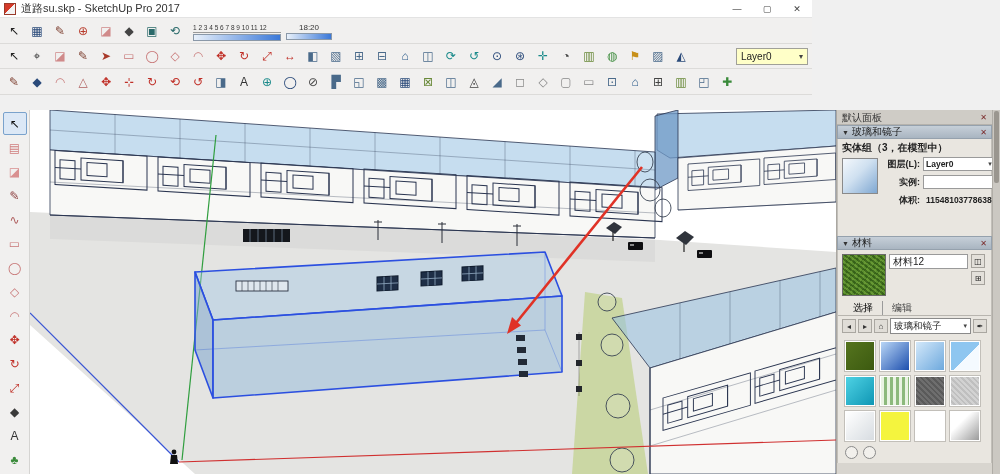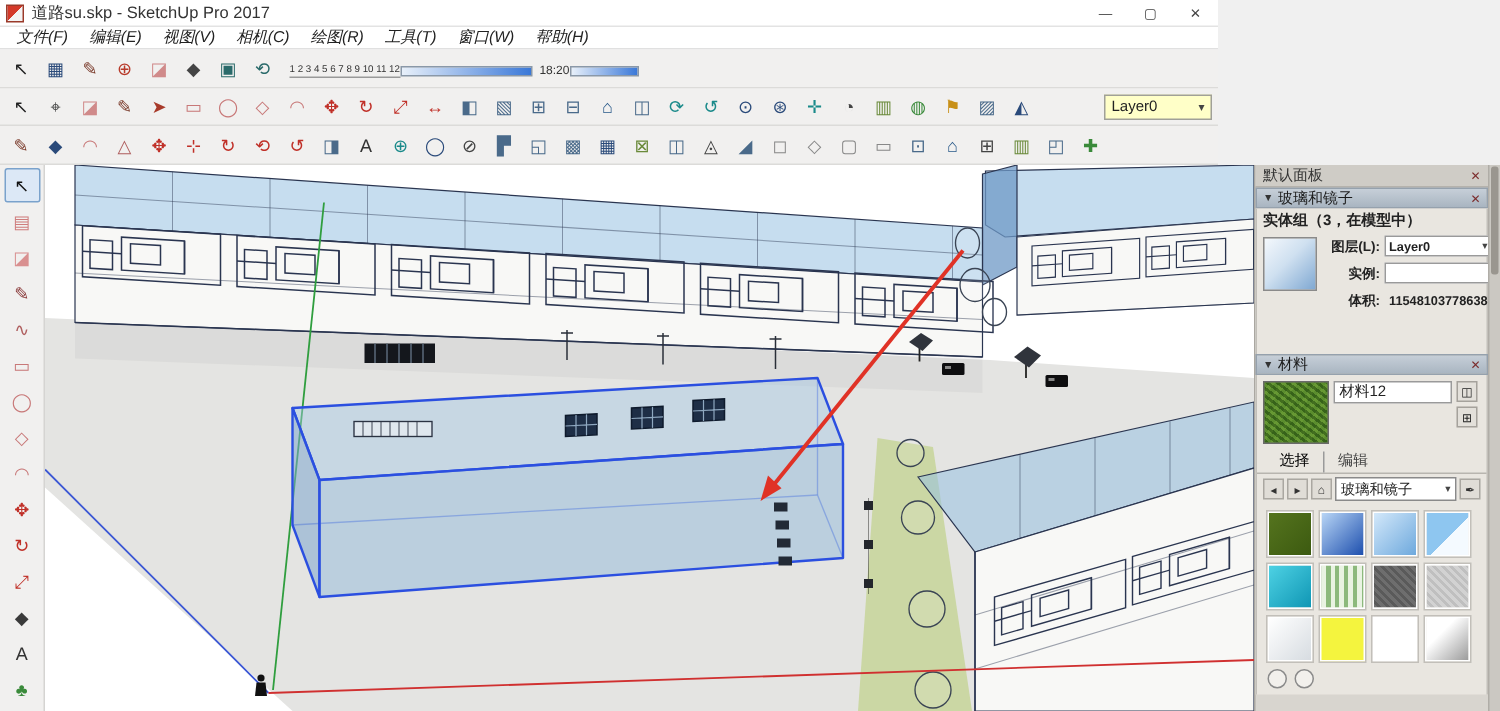--- a/index.html
+++ b/index.html
@@ -18,21 +18,21 @@
   .menubar { height:15px; background:#ffffff; border-bottom:1px solid #e0e0e0; display:flex; align-items:center; padding-left:4px; }
   .menu-item { font-size:10.5px; padding:0 7px; color:#222; height:15px; line-height:15px; }
 
   
   .toolbar { display:flex; align-items:center; background:#f1f0ef; border-bottom:1px solid #dcdbd9; padding:0 4px; }
   .tb1 { height:26px; } .tb2 { height:25px; } .tb3 { height:26px; }
   .icon-row { display:flex; align-items:center; gap:3px; }
   .tb-icon { width:20px; height:20px; display:flex; align-items:center; justify-content:center; border-radius:2px; }
   .tb-icon .g, .tool .g { font-style:normal; font-size:12px; line-height:1; }
   .shadow-widget { display:flex; align-items:flex-start; margin-left:8px; gap:5px; padding-top:3px; }
-  .sw-col { display:flex; flex-direction:row; }
+  .sw-col { display:flex; flex-direction:column; }
   .sw-ruler { font-size:6.5px; color:#333; line-height:8px; white-space:nowrap; border-bottom:1px solid #999; }
   .sw-bar { width:88px; height:7px; background:linear-gradient(90deg,#e8f0fa,#3a78d8); border:1px solid #8a98a8; margin-top:1px; }
   .sw-bar2 { width:46px; }
   .sw-time { font-size:8px; color:#333; line-height:8px; text-align:center; }
   .layer-dd { margin-left:auto; width:72px; height:17px; background:var(--layer-field-bg,#ffffc8); border:1px solid #a0a098; display:flex; align-items:center; font-size:10px; padding:0 4px; }
   .layer-dd .dd { margin-left:auto; font-size:8px; color:#444; font-style:normal; }
 
   
   .main { position:absolute; top:110px; left:0; width:1000px; height:364px; display:flex; }
   .left-toolbar { width:30px; background:#f1f0ef; border-right:1px solid #d5d4d2; display:flex; flex-direction:column; align-items:center; padding-top:2px; gap:1px; }
@@ -114,30 +114,20 @@
   <div class="titlebar">
     <span class="app-icon"></span>
     <span class="title">道路su.skp - SketchUp Pro 2017</span>
     <span class="win-controls">
       <span class="wc">—</span>
       <span class="wc">▢</span>
       <span class="wc">✕</span>
     </span>
   </div>
 
-  <div class="menubar">
-      <span class="menu-item"><i class="g">文件(F)</i></span>
-      <span class="menu-item"><i class="g">编辑(E)</i></span>
-      <span class="menu-item"><i class="g">视图(V)</i></span>
-      <span class="menu-item"><i class="g">相机(C)</i></span>
-      <span class="menu-item"><i class="g">绘图(R)</i></span>
-      <span class="menu-item"><i class="g">工具(T)</i></span>
-      <span class="menu-item"><i class="g">窗口(W)</i></span>
-      <span class="menu-item"><i class="g">帮助(H)</i></span>
-    </div>
 
   <div class="toolbar tb1">
     <div class="icon-row">
         <span class="tb-icon">
           <i class="g" style="color: rgb(34, 34, 34);">↖</i>
         </span>
         <span class="tb-icon">
           <i class="g" style="color: rgb(42, 74, 122);">▦</i>
         </span>
         <span class="tb-icon">

